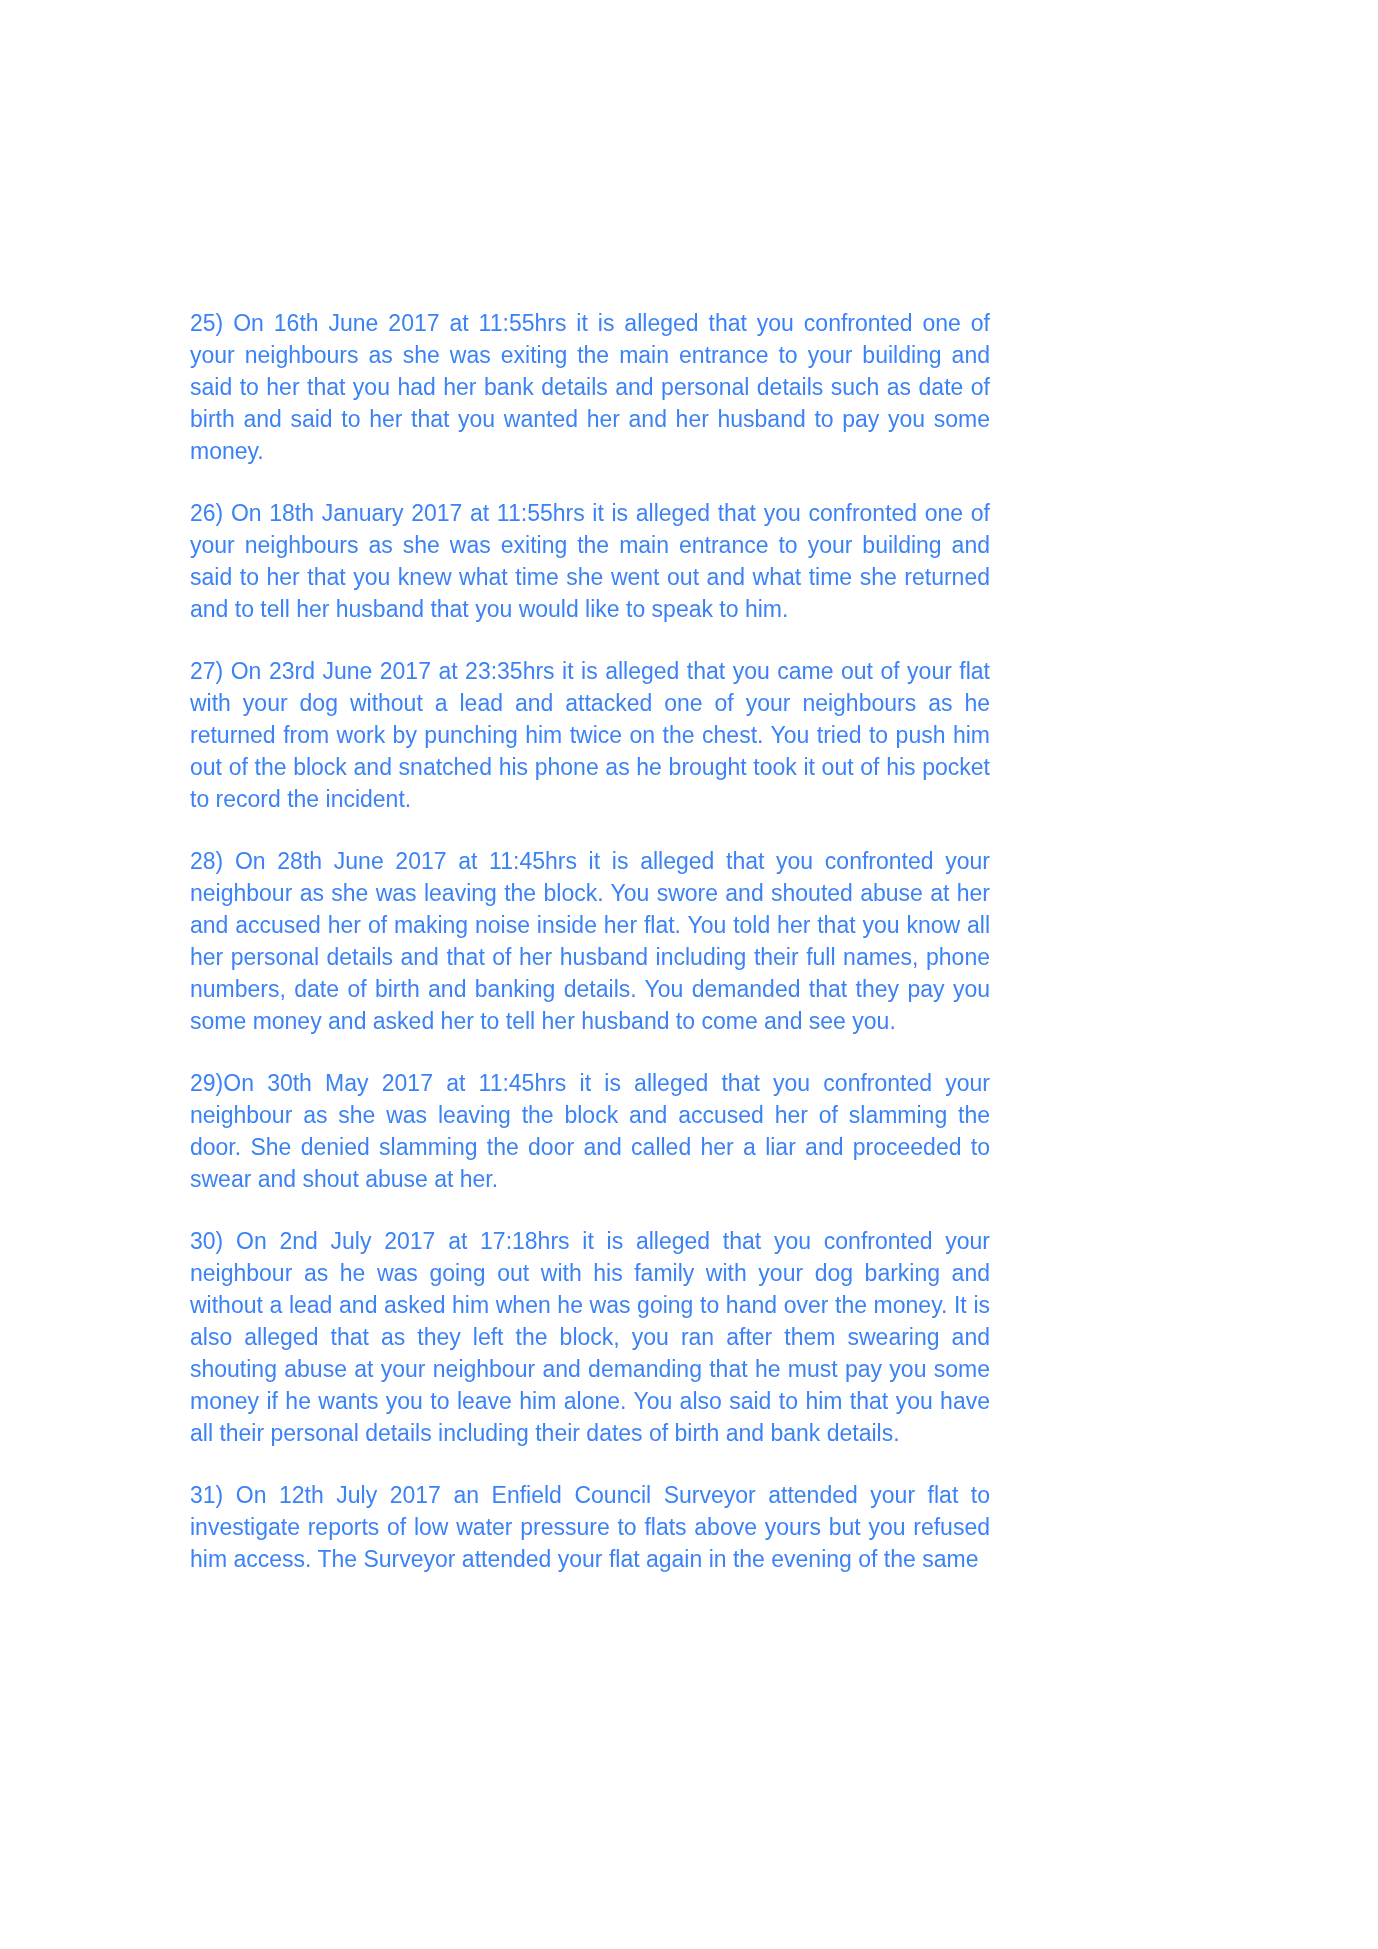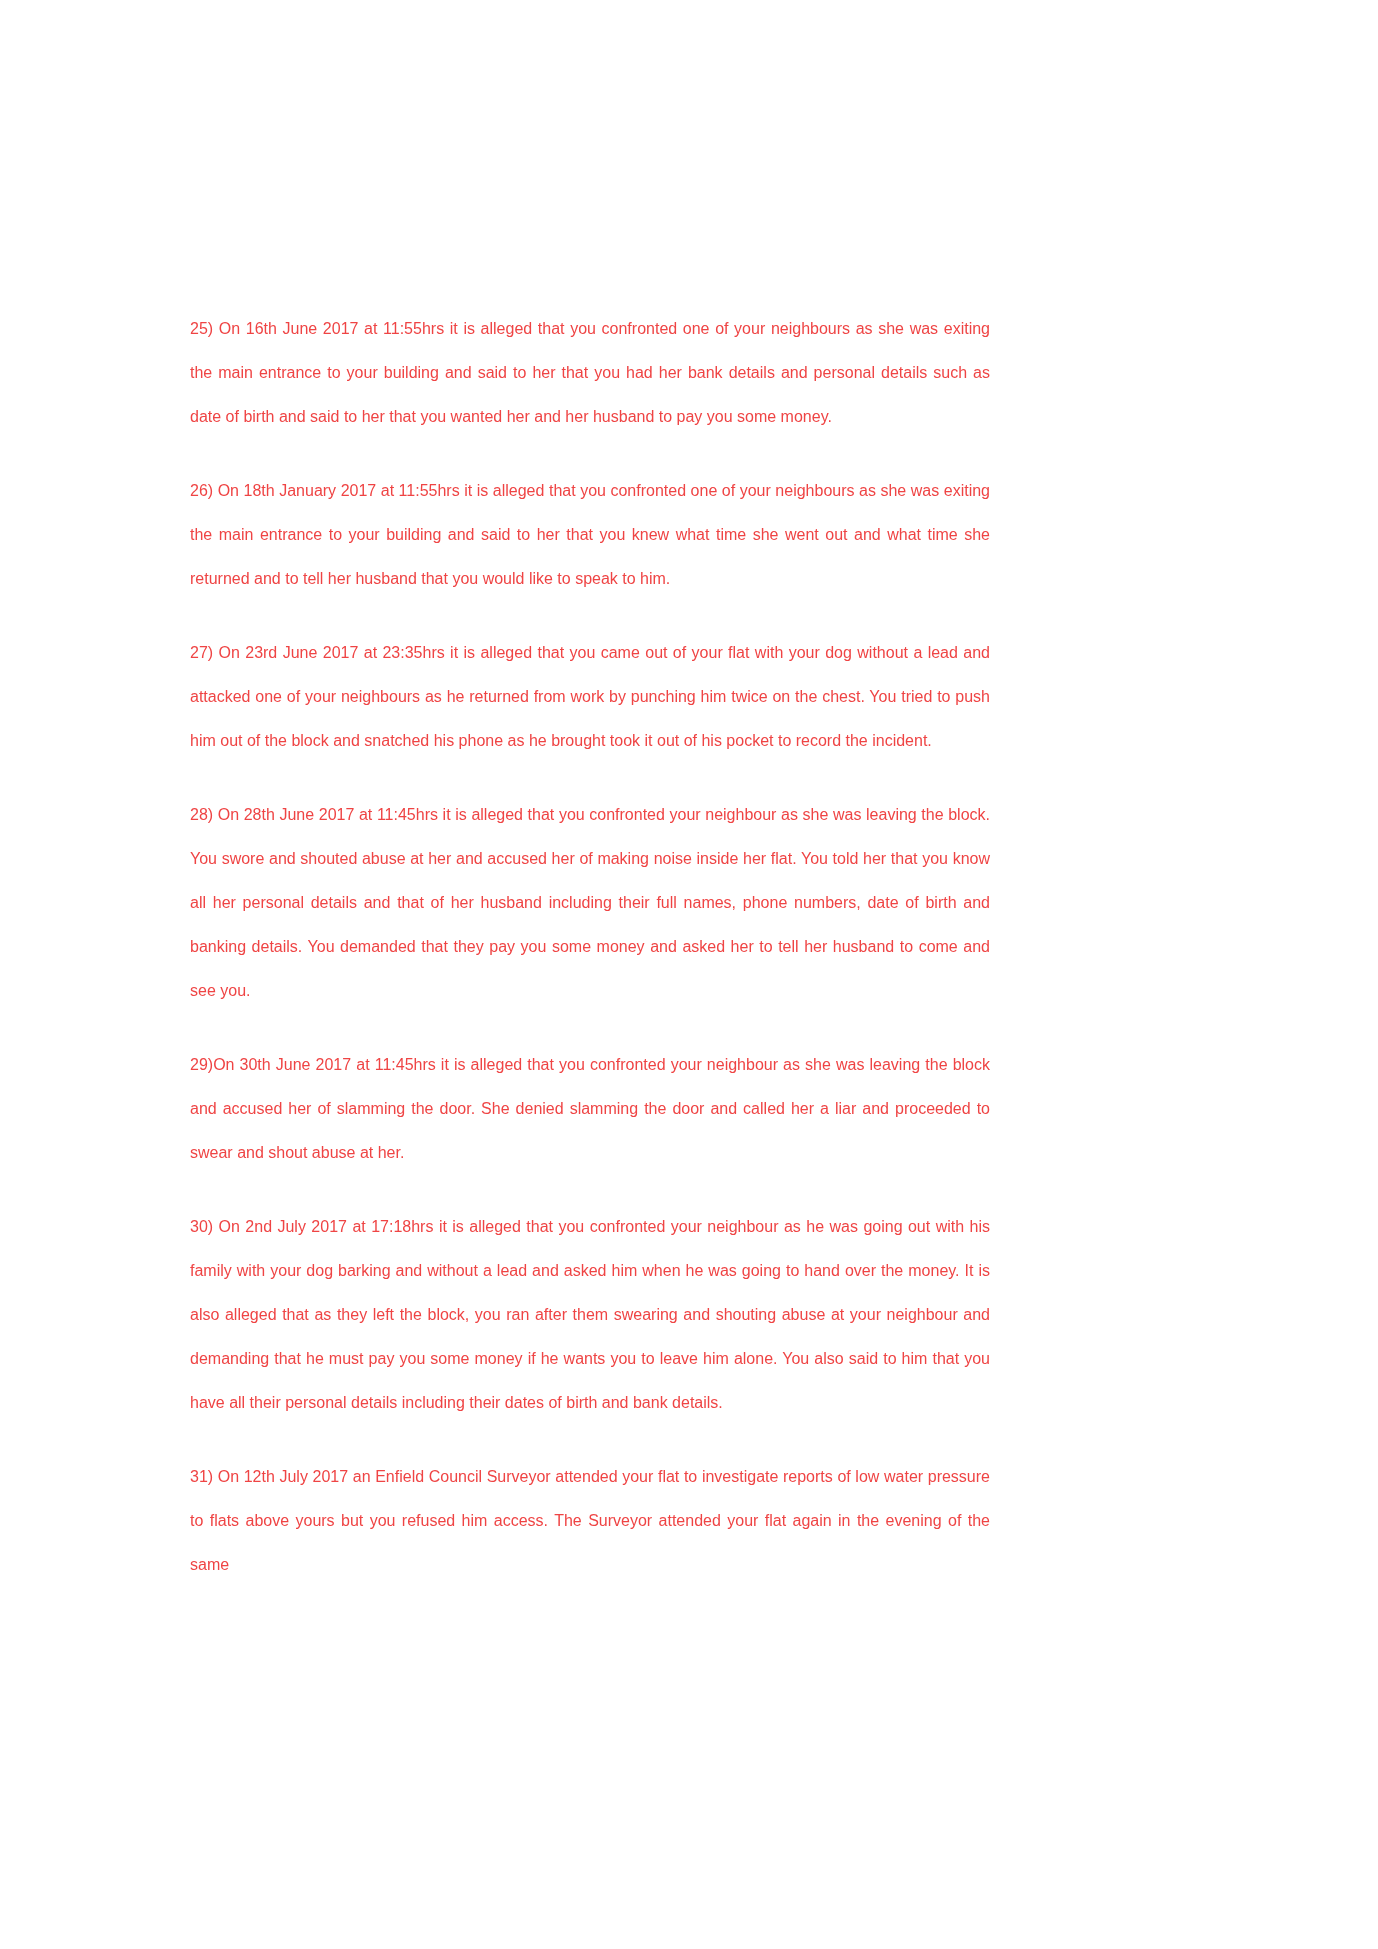--- a/index.html
+++ b/index.html
@@ -13,39 +13,39 @@
     height: 1949px;
     background: #ffffff;
     overflow: hidden;
     font-family: "Liberation Sans", sans-serif;
   }
   .content {
     position: absolute;
     left: 190px;
     top: 307px;
     width: 800px;
-    color: #ef4444;
-    font-size: 16px;
-    line-height: 44px;
+    color: #3b82f6;
+    font-size: 23px;
+    line-height: 32px;
     text-align: justify;
   }
   .content p {
     margin: 0 0 30px 0;
     padding: 0;
   }
   .content p:last-child {
     margin-bottom: 8px;
   }
 </style>
 </head>
 <body>
 
 <div class="page">
   <div class="content">
     <p>25) On 16th June 2017 at 11:55hrs it is alleged that you confronted one of your neighbours as she was exiting the main entrance to your building and said to her that you had her bank details and personal details such as date of birth and said to her that you wanted her and her husband to pay you some money.</p>
     <p>26) On 18th January 2017 at 11:55hrs it is alleged that you confronted one of your neighbours as she was exiting the main entrance to your building and said to her that you knew what time she went out and what time she returned and to tell her husband that you would like to speak to him.</p>
     <p>27) On 23rd June 2017 at 23:35hrs it is alleged that you came out of your flat with your dog without a lead and attacked one of your neighbours as he returned from work by punching him twice on the chest. You tried to push him out of the block and snatched his phone as he brought took it out of his pocket to record the incident.</p>
     <p>28) On 28th June 2017 at 11:45hrs it is alleged that you confronted your neighbour as she was leaving the block. You swore and shouted abuse at her and accused her of making noise inside her flat. You told her that you know all her personal details and that of her husband including their full names, phone numbers, date of birth and banking details. You demanded that they pay you some money and asked her to tell her husband to come and see you.</p>
-    <p>29)On 30th June 2017 at 11:45hrs it is alleged that you confronted your neighbour as she was leaving the block and accused her of slamming the door. She denied slamming the door and called her a liar and proceeded to swear and shout abuse at her.</p>
+    <p>29)On 30th May 2017 at 11:45hrs it is alleged that you confronted your neighbour as she was leaving the block and accused her of slamming the door. She denied slamming the door and called her a liar and proceeded to swear and shout abuse at her.</p>
     <p>30) On 2nd July 2017 at 17:18hrs it is alleged that you confronted your neighbour as he was going out with his family with your dog barking and without a lead and asked him when he was going to hand over the money. It is also alleged that as they left the block, you ran after them swearing and shouting abuse at your neighbour and demanding that he must pay you some money if he wants you to leave him alone. You also said to him that you have all their personal details including their dates of birth and bank details.</p>
     <p>31) On 12th July 2017 an Enfield Council Surveyor attended your flat to investigate reports of low water pressure to flats above yours but you refused him access. The Surveyor attended your flat again in the evening of the same</p>
   </div>
 </div>
 
 </body></html>

